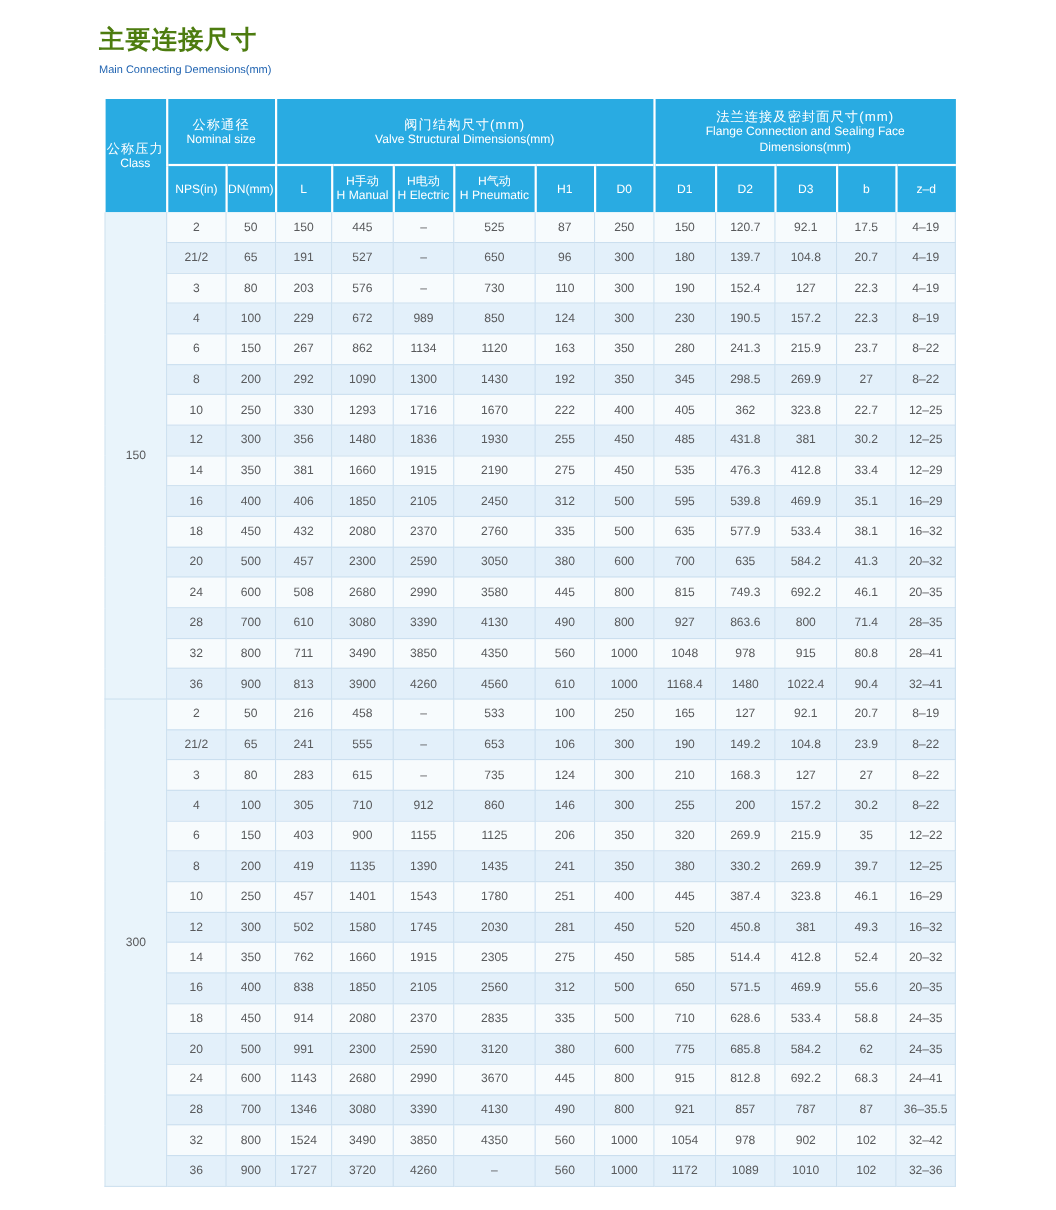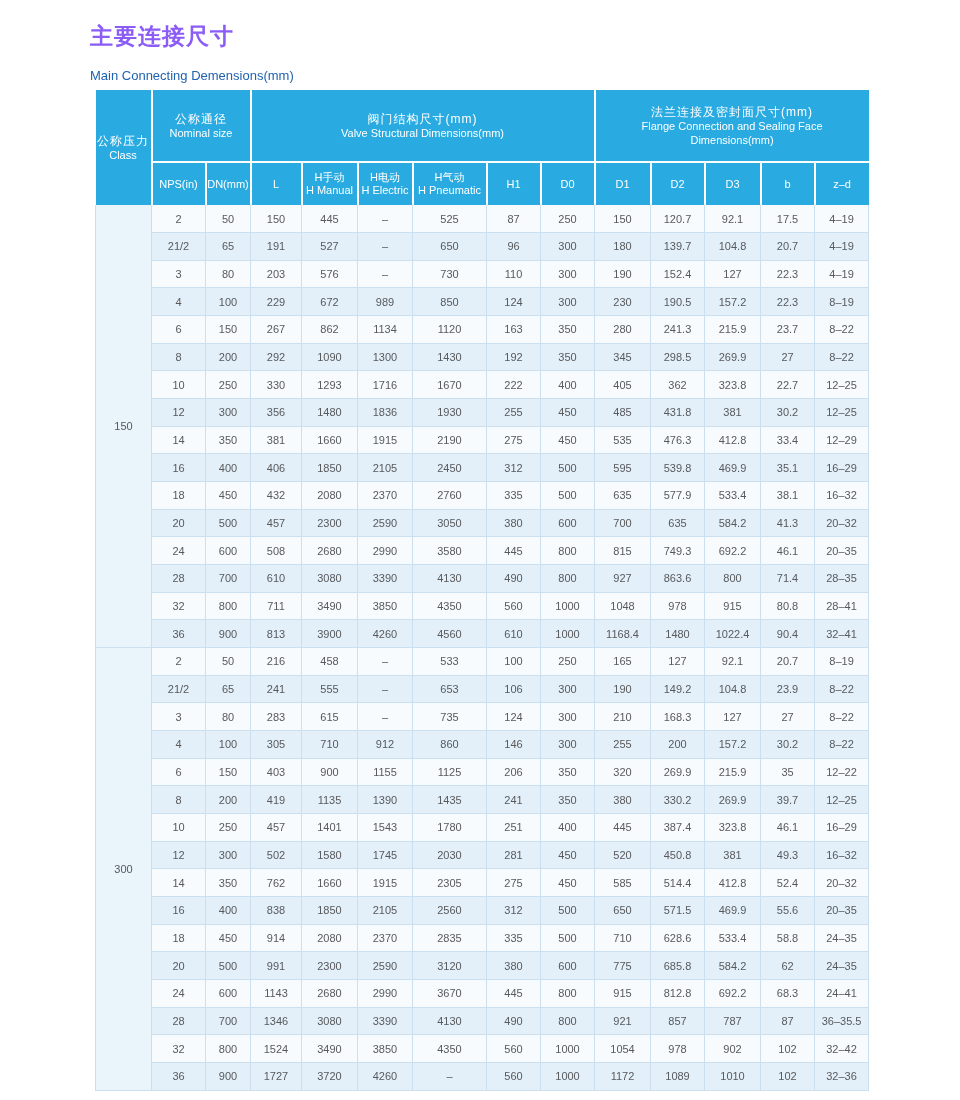--- a/index.html
+++ b/index.html
@@ -4,37 +4,37 @@
 <style>
   * { box-sizing: border-box; margin: 0; padding: 0; }
   html, body { width: 960px; background: #ffffff; }
   body {
     font-family: "Liberation Sans", "DejaVu Sans", sans-serif;
     width: 960px; height: 1100px; position: relative;
     color: #58595b;
   }
   .page-header { position: absolute; left: 90px; top: 22px; }
   .page-title {
-    font-size: 23px; font-weight: bold; color: #8b5cf6;
+    font-size: 23px; font-weight: bold; color: #4d7c0f;
     letter-spacing: 1px; line-height: 28px;
   }
   .page-subtitle {
-    font-size: 13px; color: #1e62b0; line-height: 20px; margin-top: 16px;
+    font-size: 10px; color: #1e62b0; line-height: 20px; margin-top: 4px;
   }
   table.dim-table {
     position: absolute; left: 95px; top: 90px;
     border-collapse: collapse; table-layout: fixed;
     width: 773px; font-size: 11px;
   }
   
   thead th {
     background: #29abe2; color: #ffffff; font-weight: normal;
     text-align: center; vertical-align: middle; padding: 0;
   }
-  thead tr.group-row th { height: 72px; }
+  thead tr.group-row th { height: 60px; }
   thead tr.sub-row th { height: 43px; line-height: 13px; }
   thead th.sep-left { border-left: 2px solid #ffffff; }
   thead tr.sub-row th { border-top: 2px solid #ffffff; }
   thead th .zh { font-size: 12px; letter-spacing: 1px; }
   thead th .en { font-size: 11px; }
   thead th div { line-height: 14px; }
   
   tbody td {
     border: 1px solid #cbdfef; text-align: center; vertical-align: middle;
     height: 27.66px; padding: 0 1px; color: #58595b;

